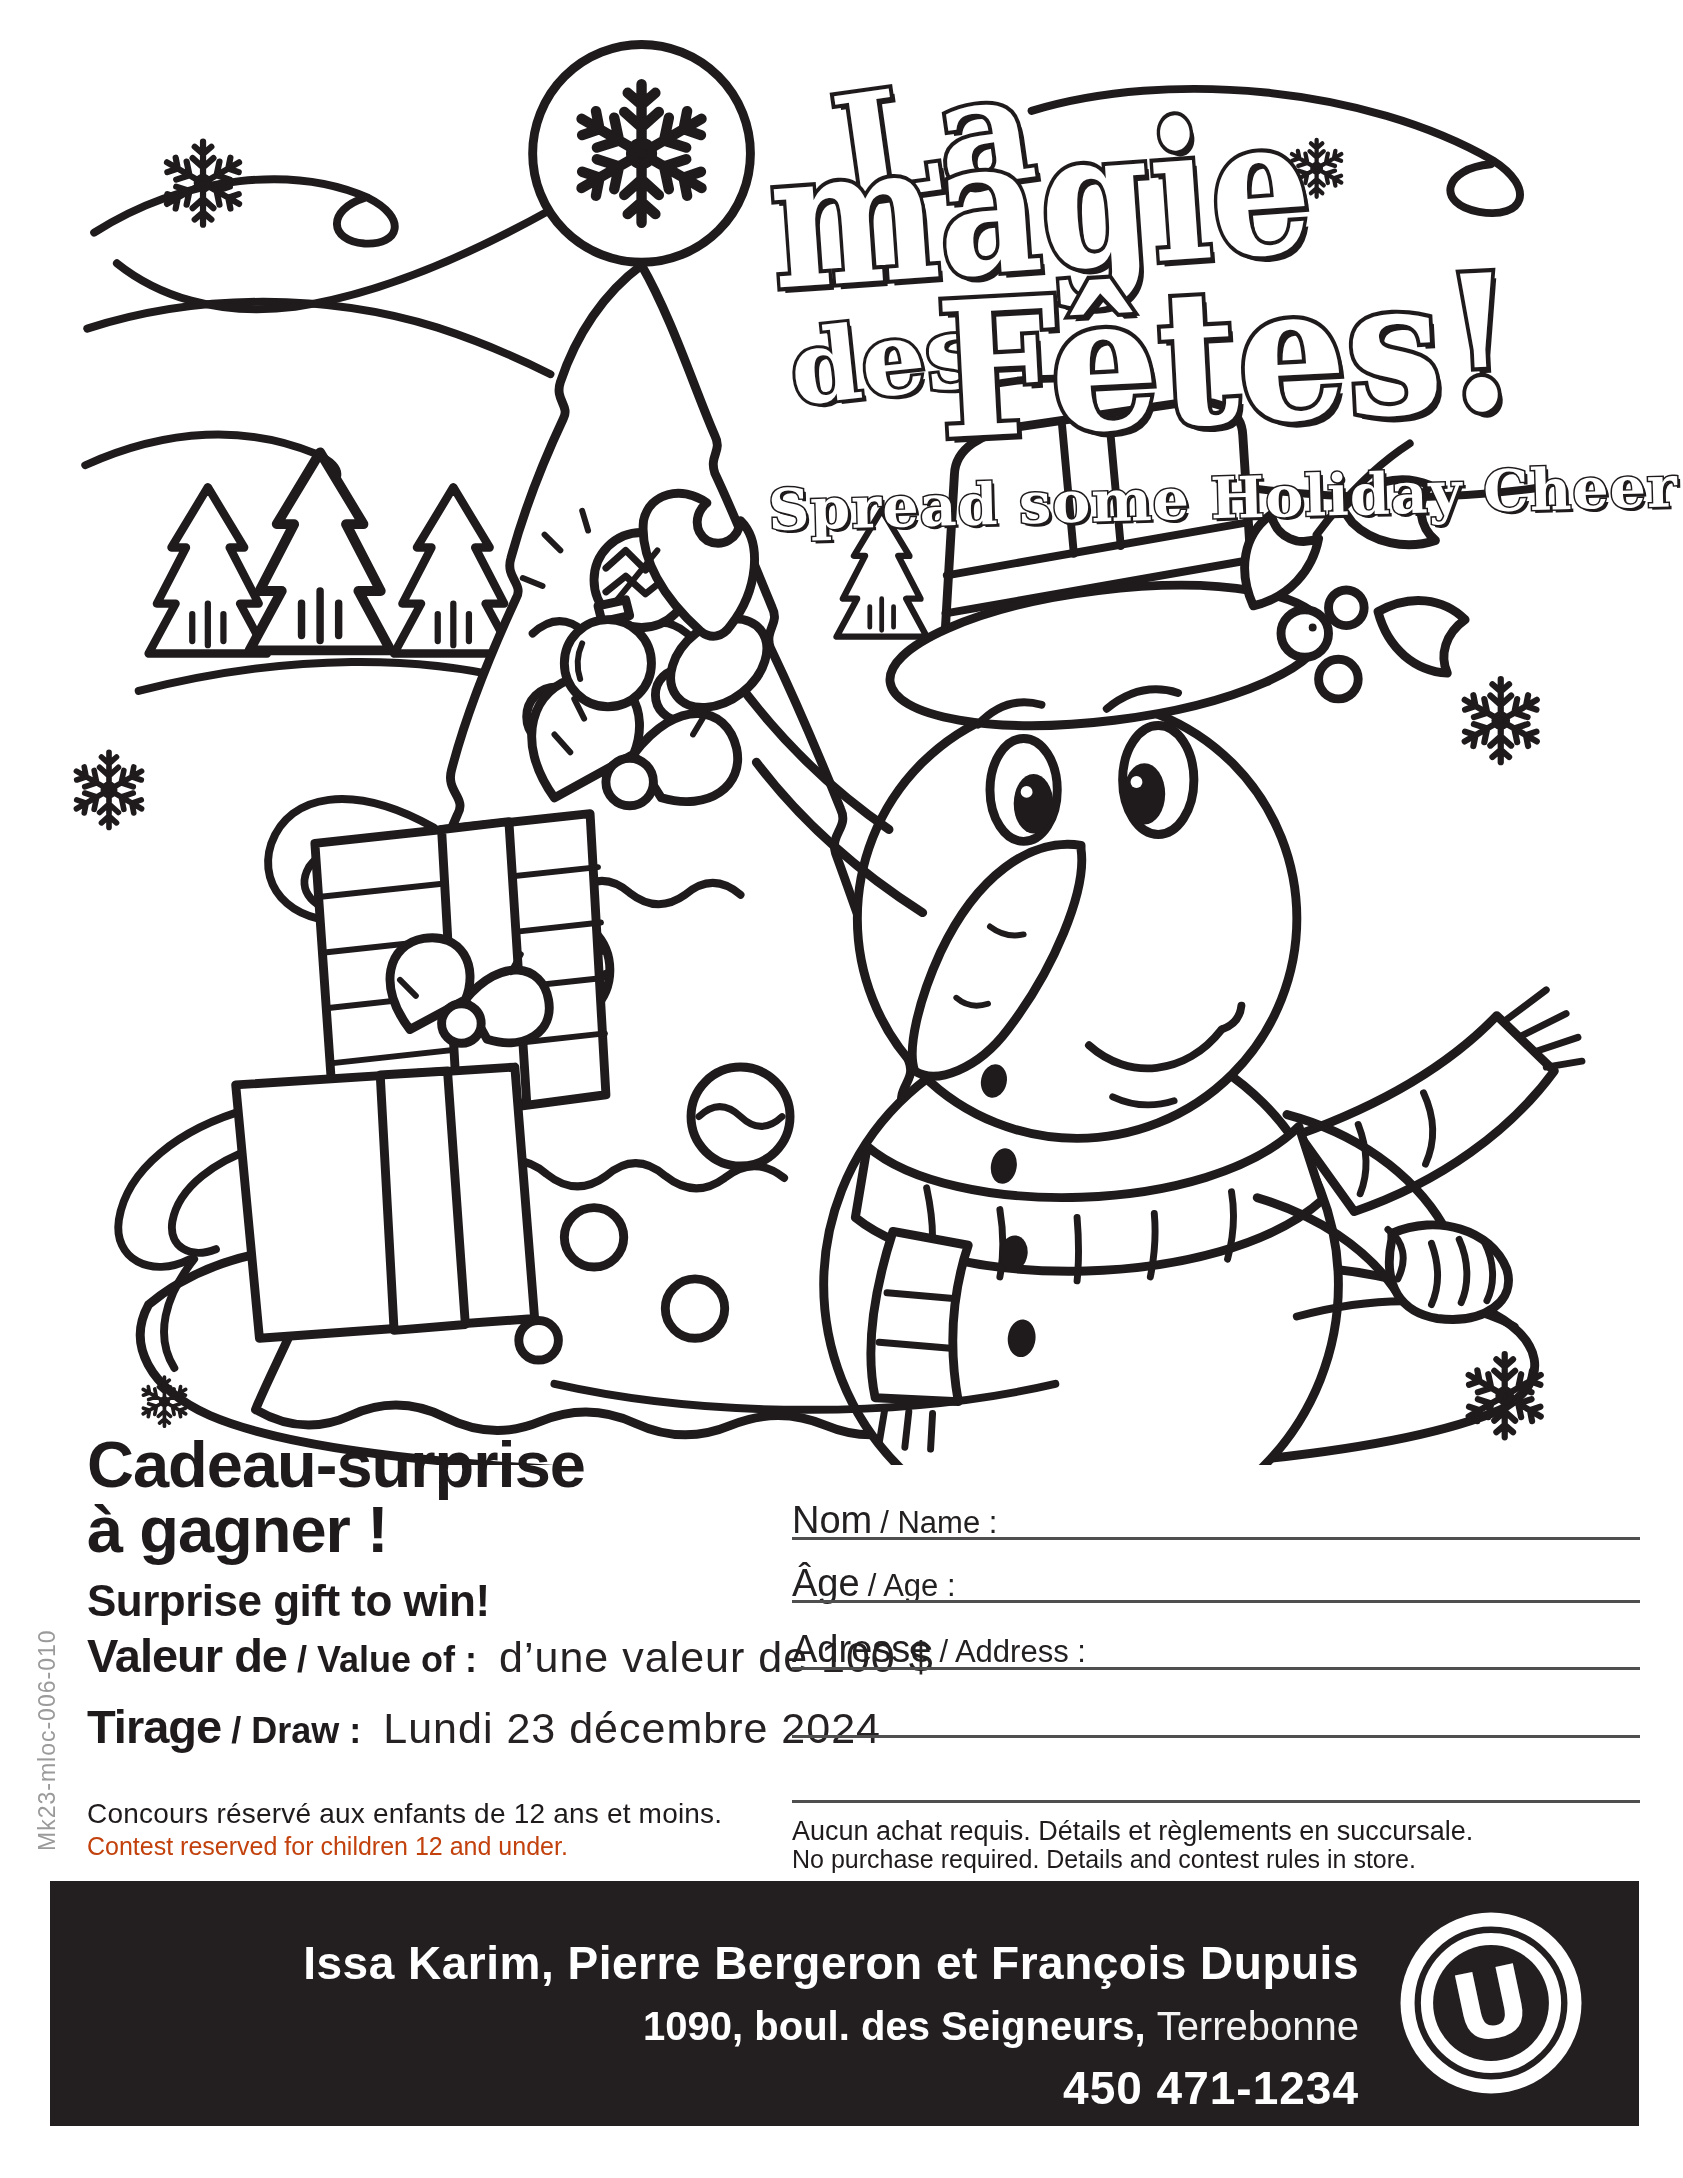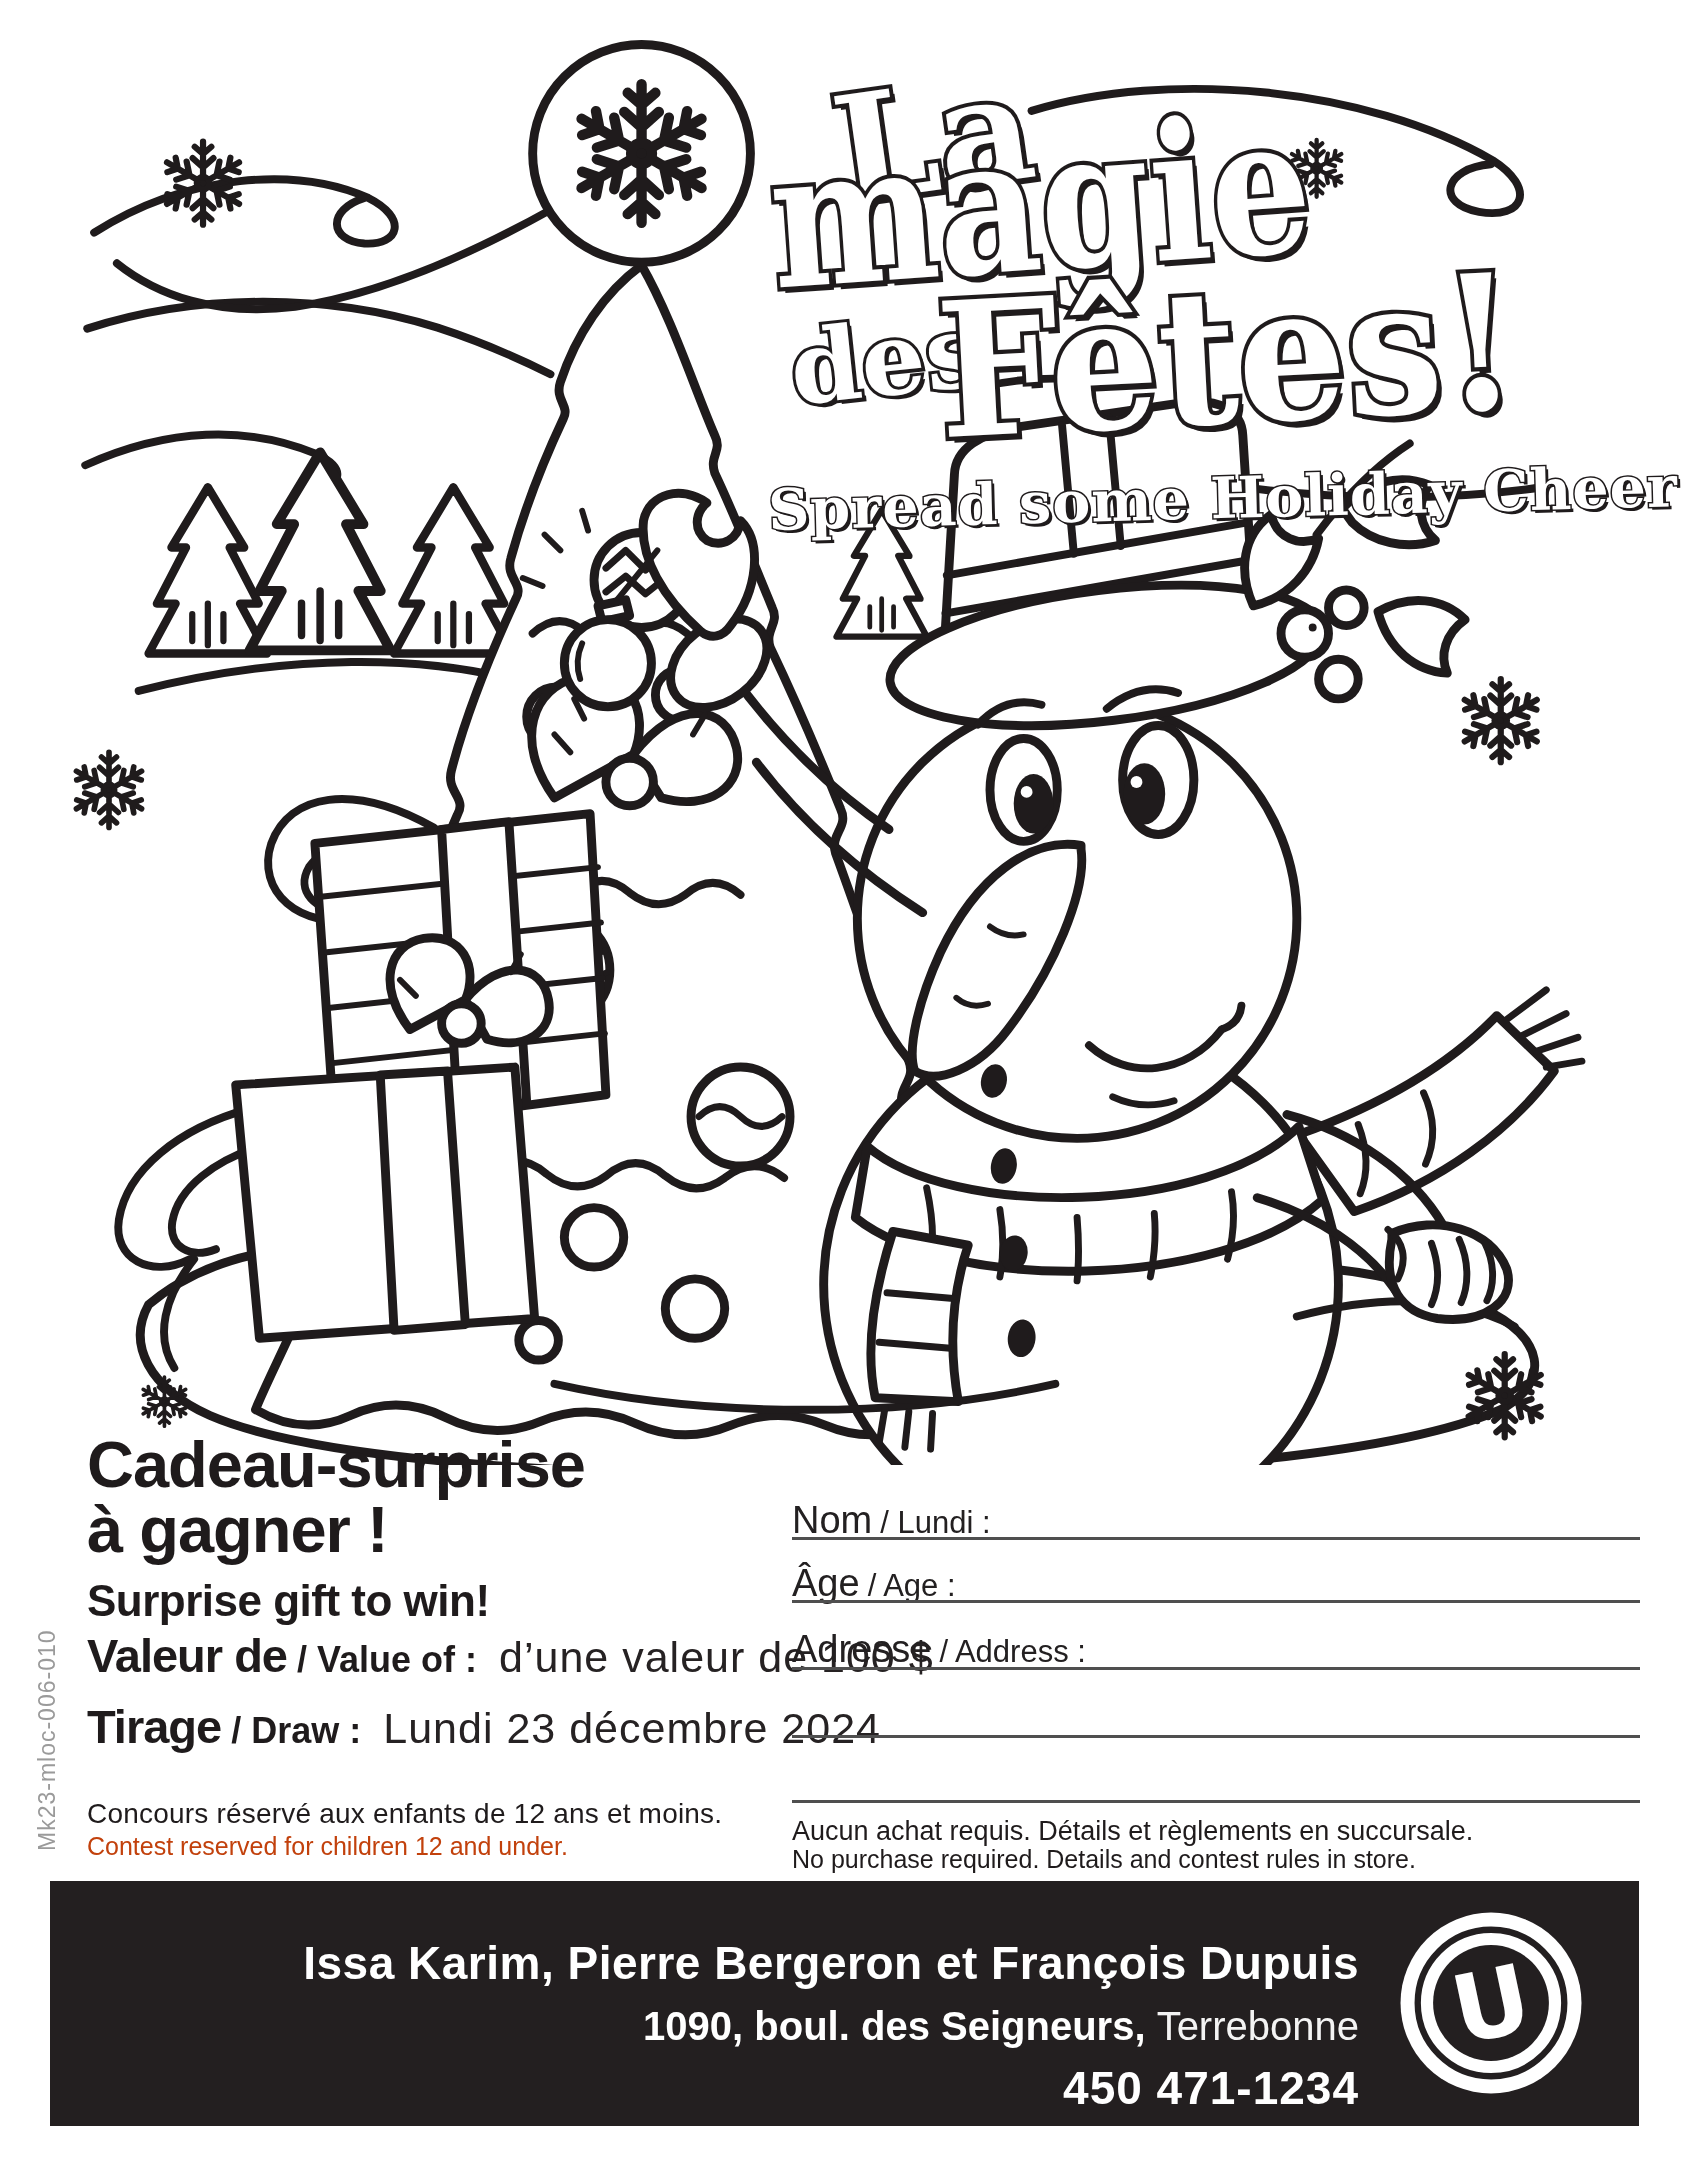--- a/index.html
+++ b/index.html
@@ -255,21 +255,21 @@
   <div class="abs promo-row row-tirage">
     <span class="lbl-fr">Tirage</span>
     <span class="lbl-en">/ Draw :</span>
     <span class="row-val">Lundi 23 décembre 2024</span>
   </div>
 
   <div class="abs note-fr">Concours réservé aux enfants de 12 ans et moins.</div>
   <div class="abs note-en">Contest reserved for children 12 and under.</div>
 
   <div class="f-label" style="left:792px;top:1499px">
-    <span class="f-fr">Nom</span><span class="f-en">/ Lundi :</span>
+    <span class="f-fr">Nom</span><span class="f-en">/ Name :</span>
   </div>
   <div class="f-line" style="top:1537px"></div>
 
   <div class="f-label" style="left:792px;top:1562px">
     <span class="f-fr">Âge</span><span class="f-en">/ Age :</span>
   </div>
   <div class="f-line" style="top:1600px"></div>
 
   <div class="f-label" style="left:792px;top:1628px">
     <span class="f-fr">Adresse</span><span class="f-en">/ Address :</span>

